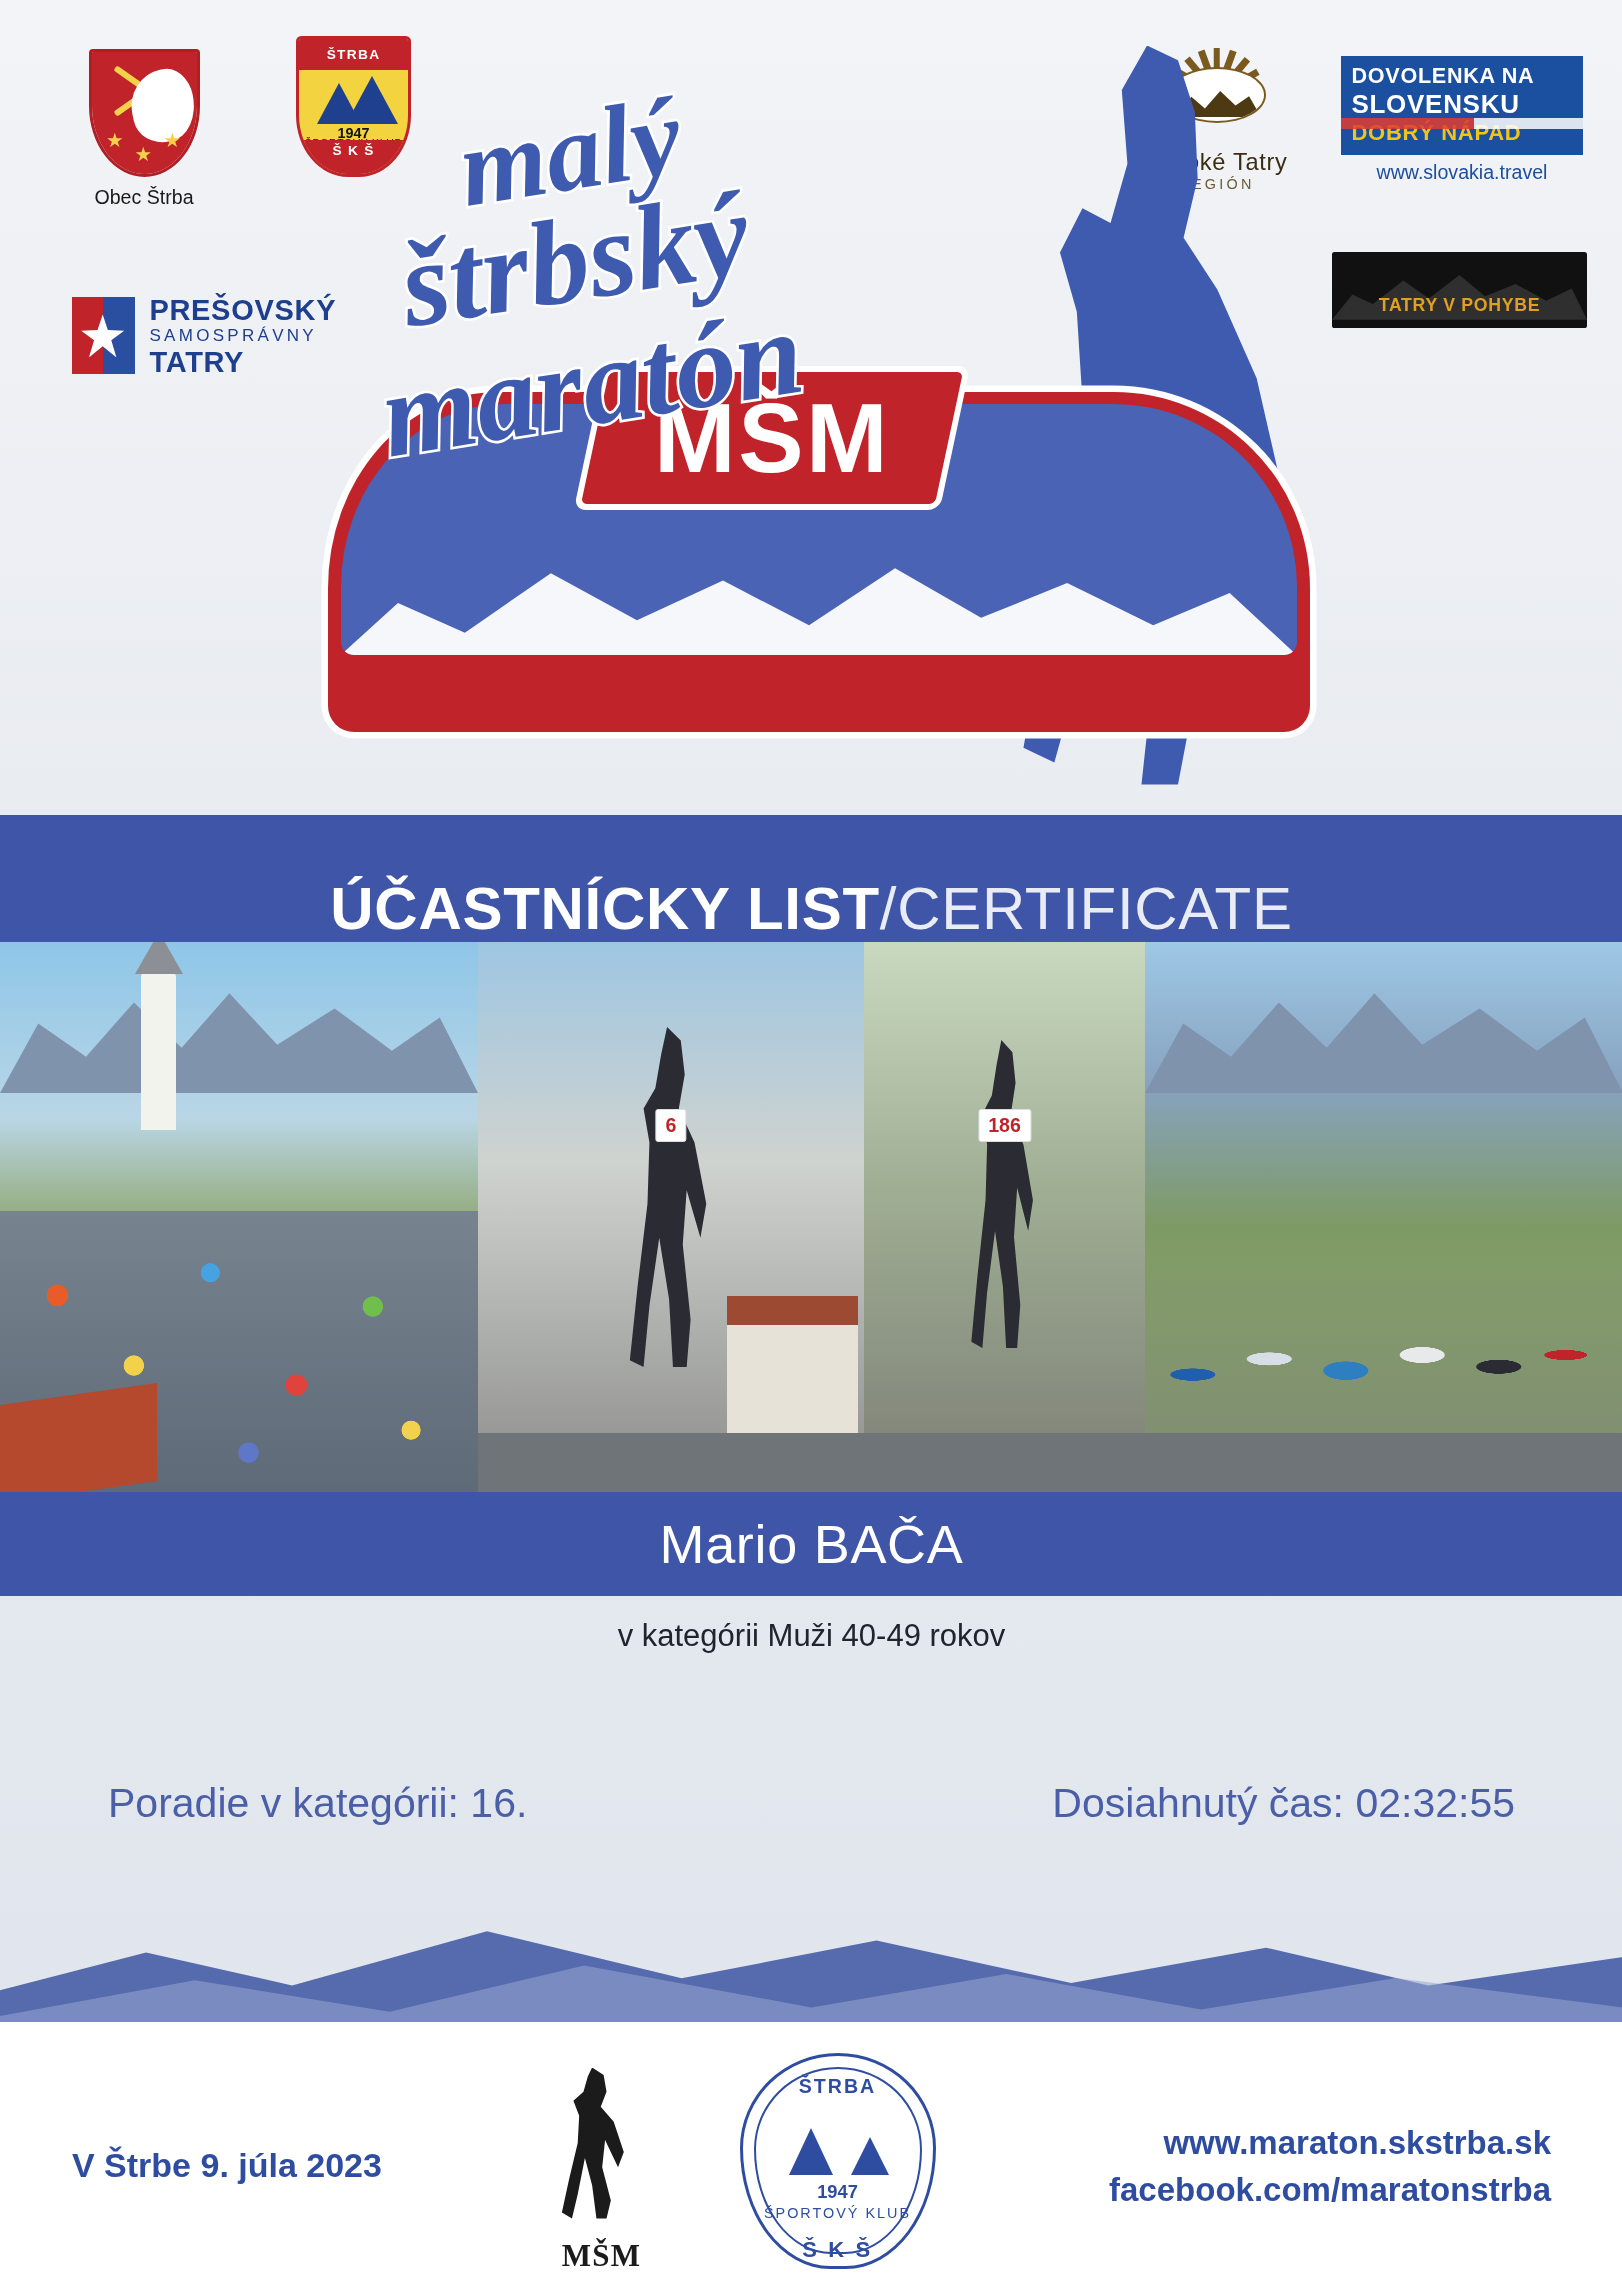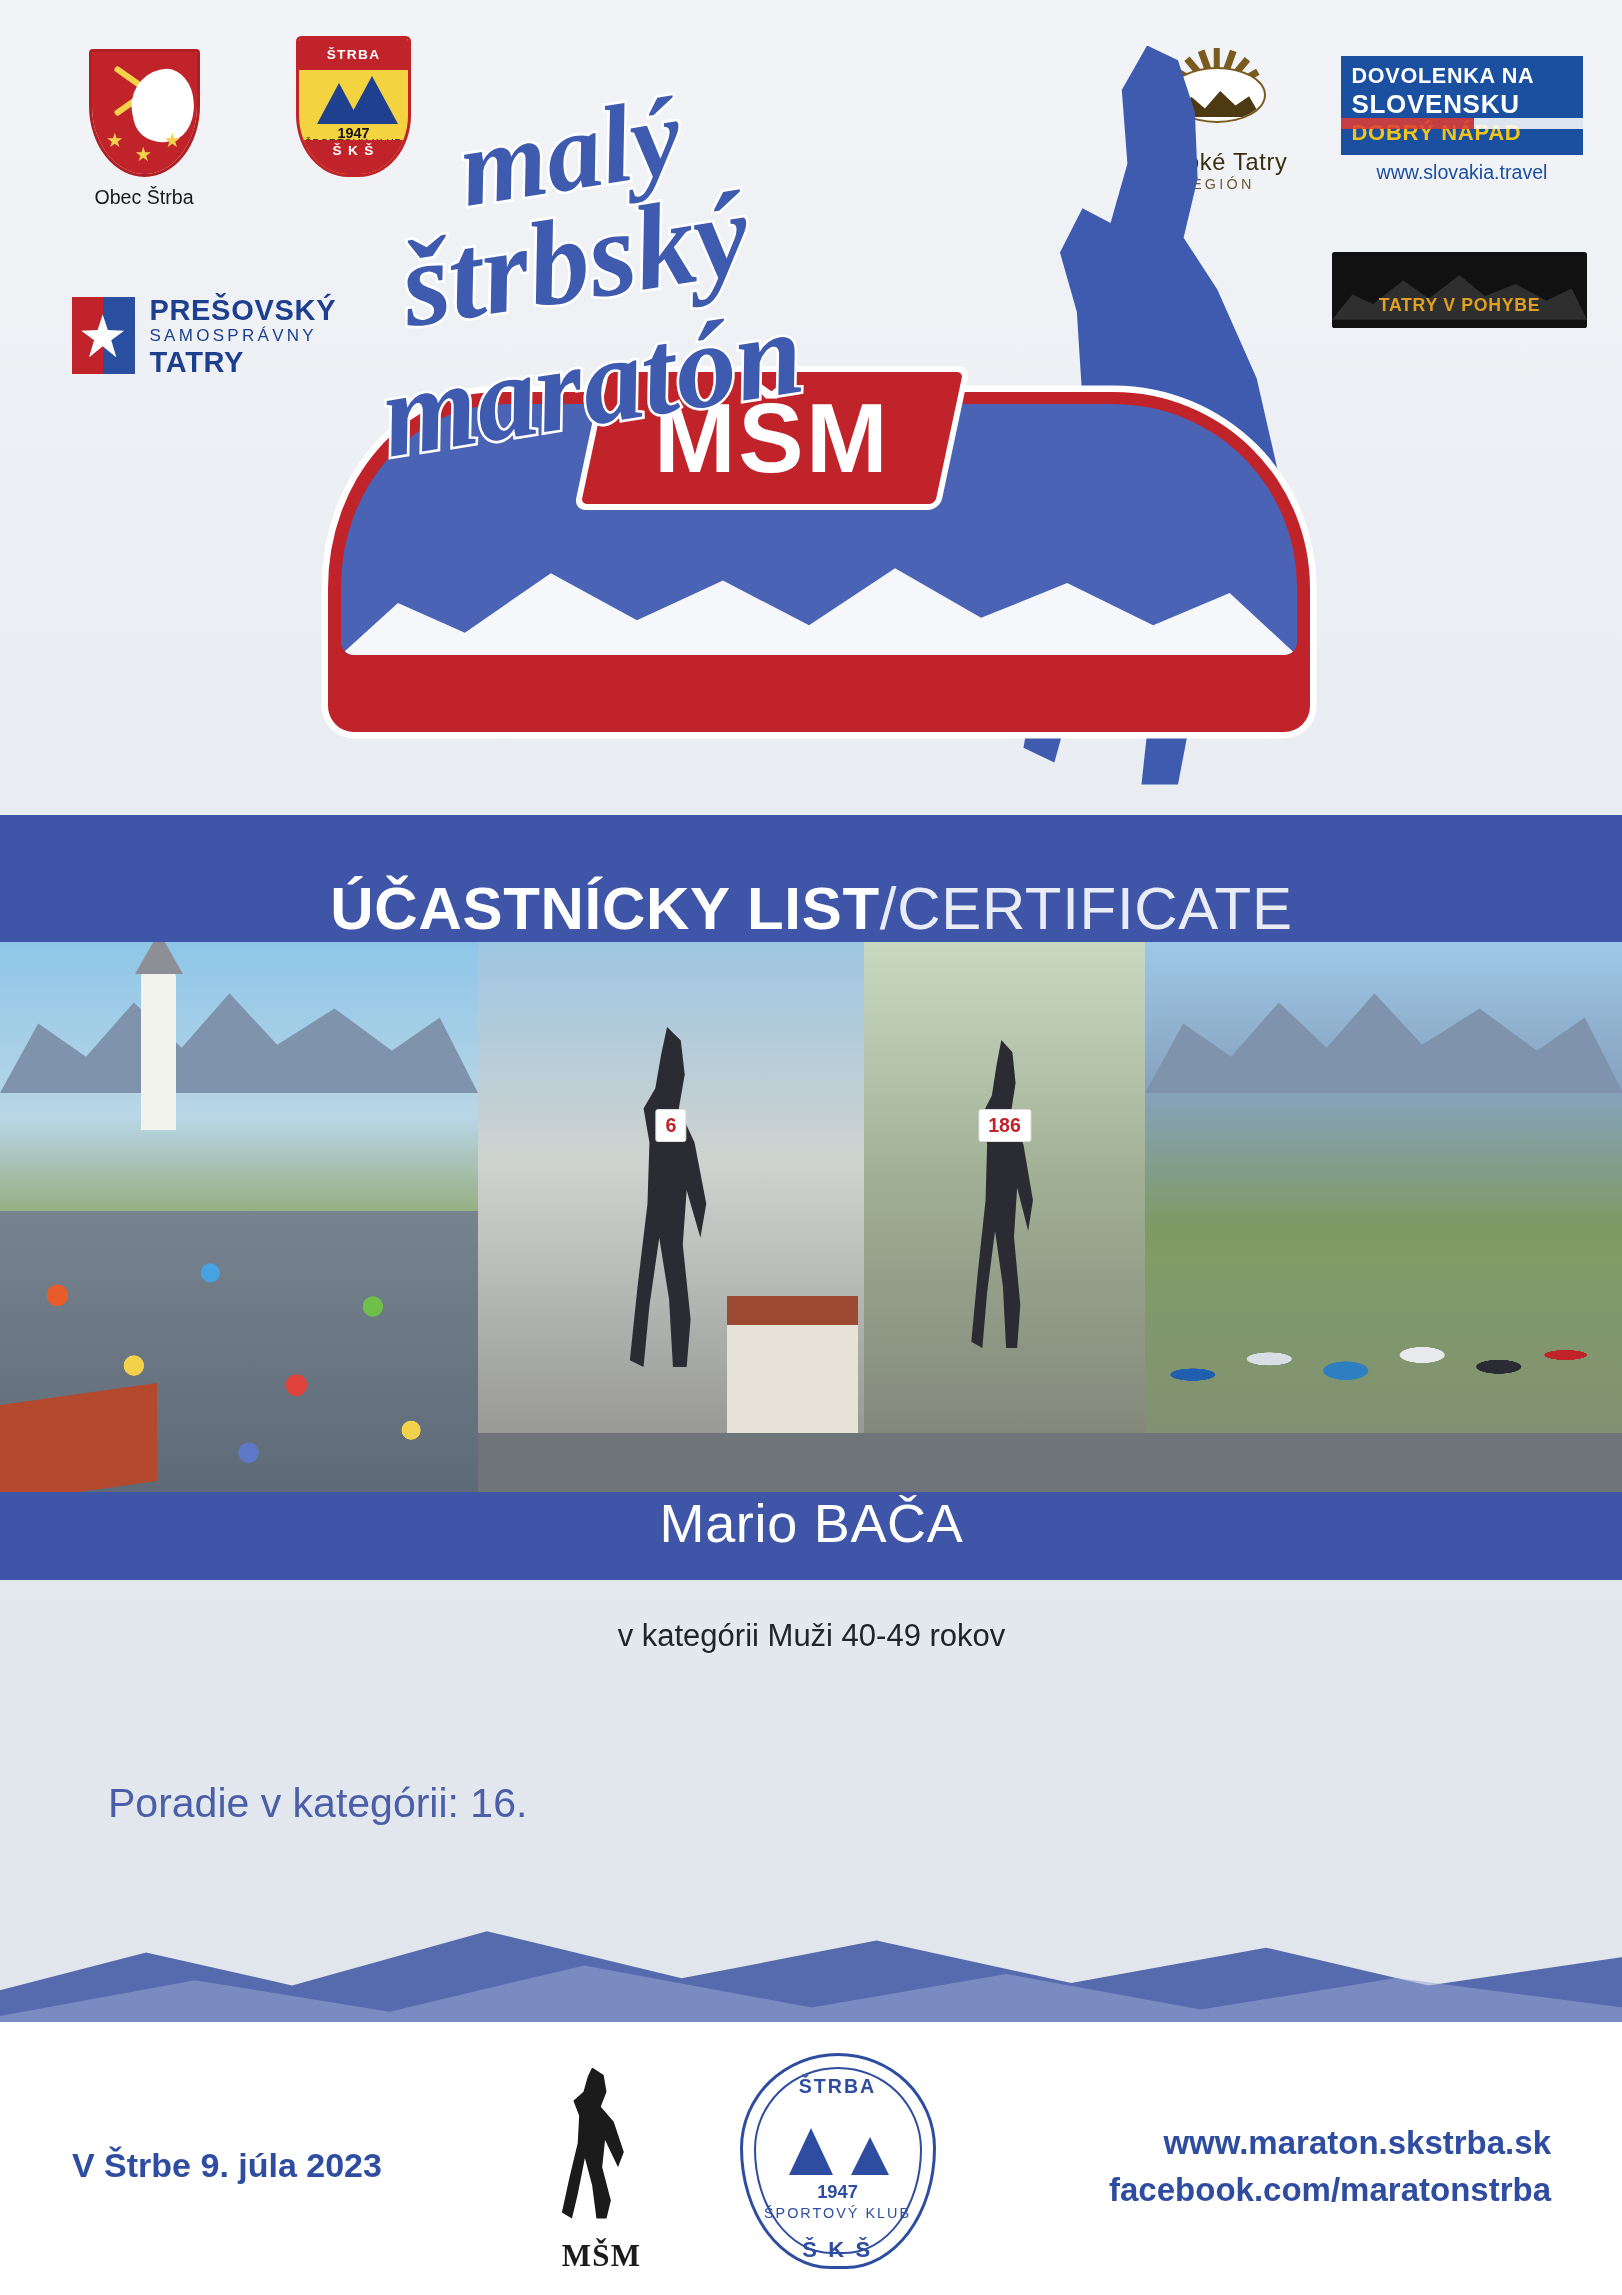--- a/index.html
+++ b/index.html
@@ -326,22 +326,22 @@
       radial-gradient(ellipse at 88% 50%, #c0232a 0 21px, transparent 21.6px),
       linear-gradient(180deg, rgba(0,0,0,0) 0%, rgba(60,70,55,.25) 100%);
   }
   .ph-road {
     position: absolute; left: 0; bottom: 0; width: 100%; height: 59px;
     background: #6f7478;
   }
 
   
   .name-bar {
-    position: absolute; left: 0; top: 1492px; width: 100%; height: 88px;
-    background: #3f56a8; display: flex; align-items: flex-start; justify-content: center;
+    position: absolute; left: 0; top: 1492px; width: 100%; height: 104px;
+    background: #3f56a8; display: flex; align-items: center; justify-content: center;
   }
   .name-bar span {
     color: #fff; font-size: 54px; letter-spacing: 0.7px;
   }
 
   
   .body-block {
     position: absolute; left: 0; top: 1616px; width: 100%; text-align: center;
   }
   .body-block .line {
@@ -565,20 +565,21 @@
   <div class="name-bar">
     <span>Mario BAČA</span>
   </div>
 
   <div class="body-block">
     <div class="line body-line-2">v kategórii Muži 40-49 rokov</div>
   </div>
 
   <div class="result-row">
     <div class="item">Poradie v kategórii: 16.</div>
+    <div class="item">Dosiahnutý čas: 02:32:55</div>
   </div>
 
   <div class="footer-wave"></div>
   <div class="footer-wave2"></div>
 
   <div class="footer">
     <div class="footer-date">V Štrbe 9. júla 2023</div>
 
     <div class="msm-foot">
       <div class="fig"></div>

